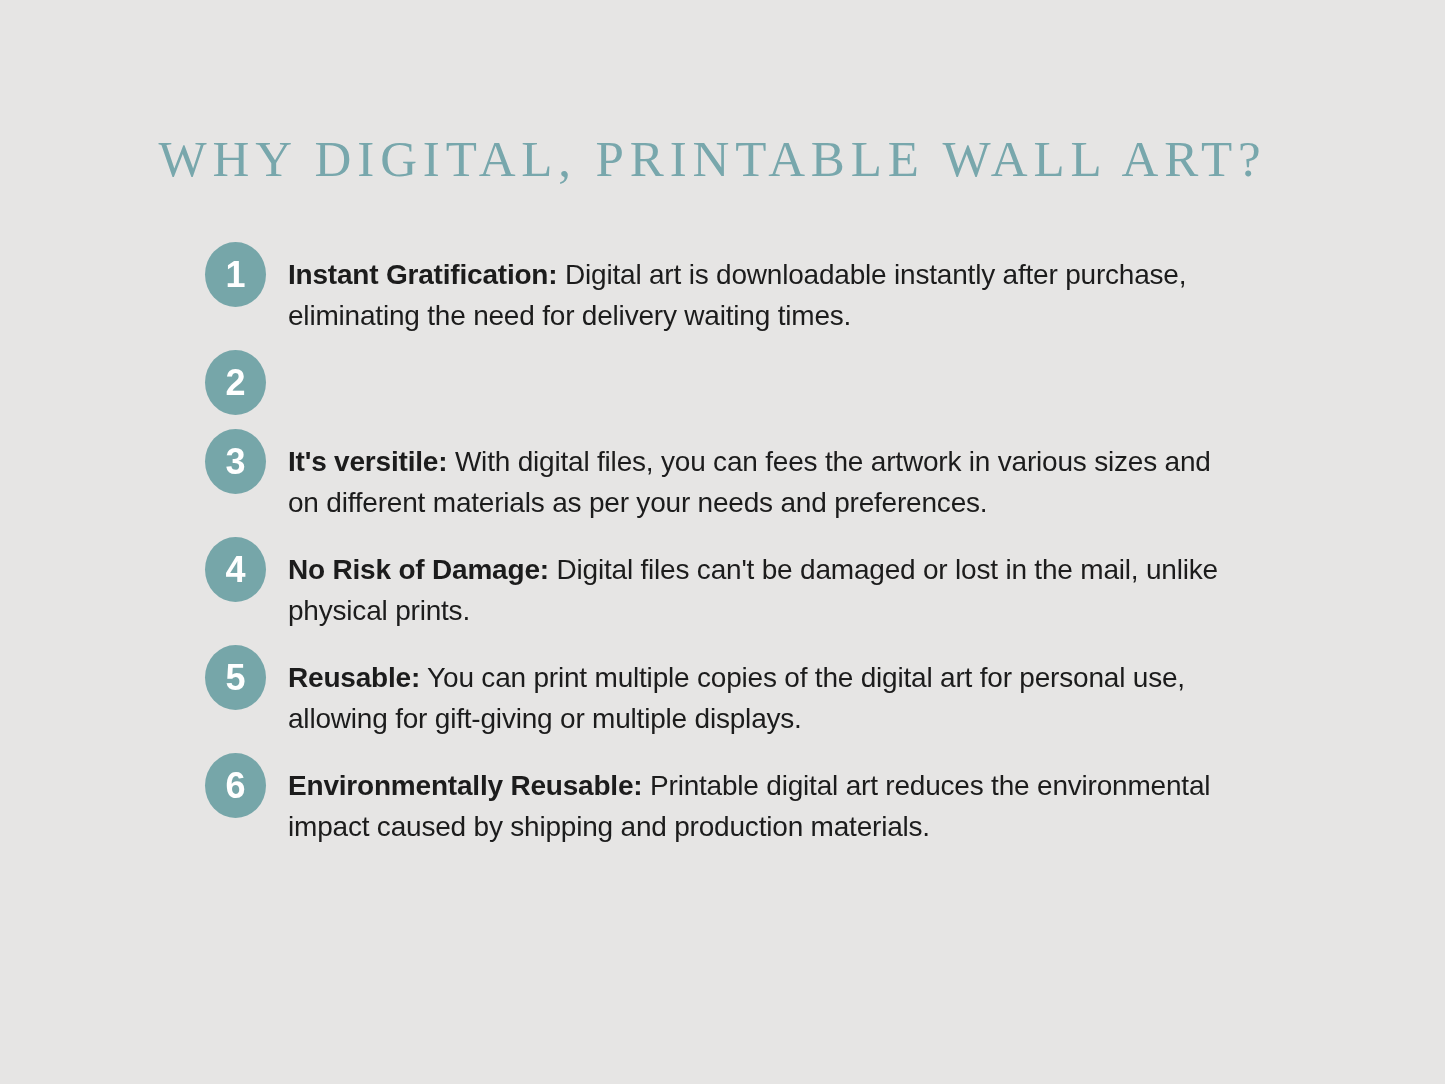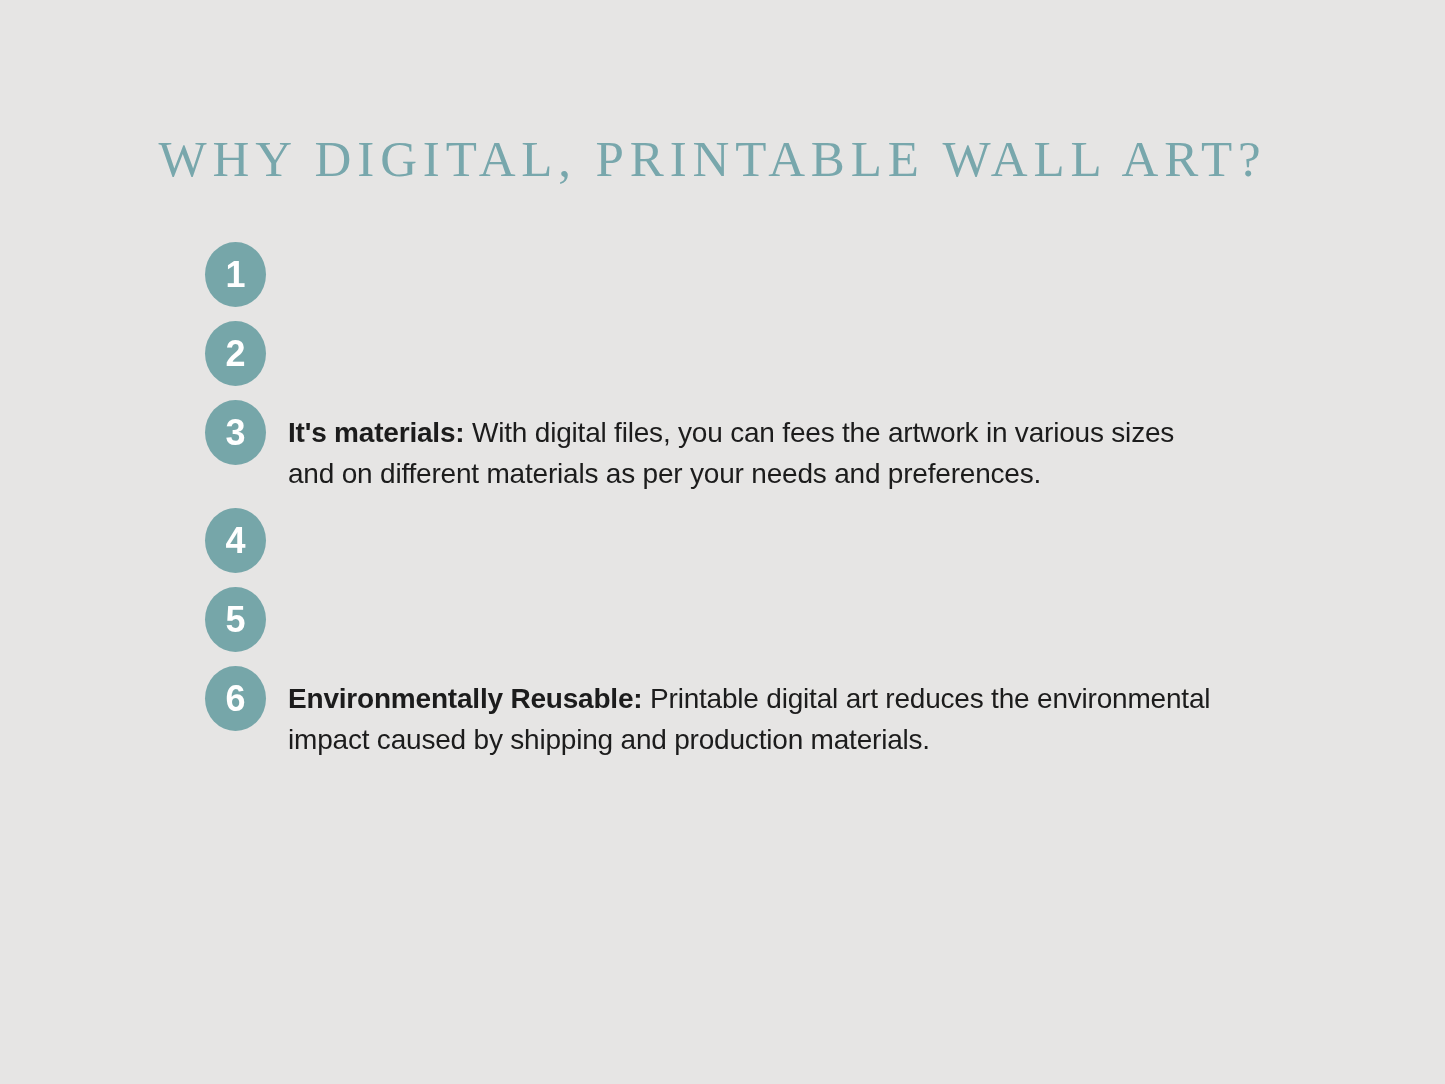--- a/index.html
+++ b/index.html
@@ -71,36 +71,48 @@
 </style>
 </head>
 <body>
 
 <div class="canvas">
   <h1 class="page-title">WHY DIGITAL, PRINTABLE WALL ART?</h1>
 
   <ol class="benefits-list">
     <li class="benefit-item">
       <span class="badge">1</span>
+      <p class="item-text">
+        <strong class="item-lead">Instant Gratification:</strong>
+        <span>Digital art is downloadable instantly after purchase, eliminating the need for delivery waiting times.</span>
+      </p>
     </li>
     <li class="benefit-item">
       <span class="badge">2</span>
     </li>
     <li class="benefit-item">
       <span class="badge">3</span>
       <p class="item-text">
-        <strong class="item-lead">It's materials:</strong>
+        <strong class="item-lead">It's versitile:</strong>
         <span>With digital files, you can fees the artwork in various sizes and on different materials as per your needs and preferences.</span>
       </p>
     </li>
     <li class="benefit-item">
       <span class="badge">4</span>
+      <p class="item-text">
+        <strong class="item-lead">No Risk of Damage:</strong>
+        <span>Digital files can't be damaged or lost in the mail, unlike physical prints.</span>
+      </p>
     </li>
     <li class="benefit-item">
       <span class="badge">5</span>
+      <p class="item-text">
+        <strong class="item-lead">Reusable:</strong>
+        <span>You can print multiple copies of the digital art for personal use, allowing for gift-giving or multiple displays.</span>
+      </p>
     </li>
     <li class="benefit-item">
       <span class="badge">6</span>
       <p class="item-text">
         <strong class="item-lead">Environmentally Reusable:</strong>
         <span>Printable digital art reduces the environmental impact caused by shipping and production materials.</span>
       </p>
     </li>
   </ol>
 </div>

